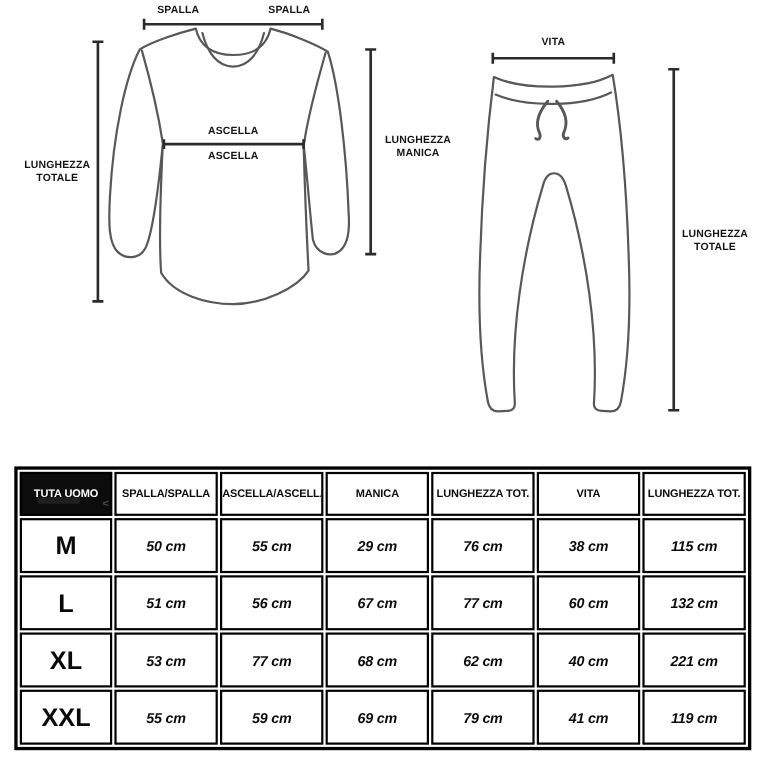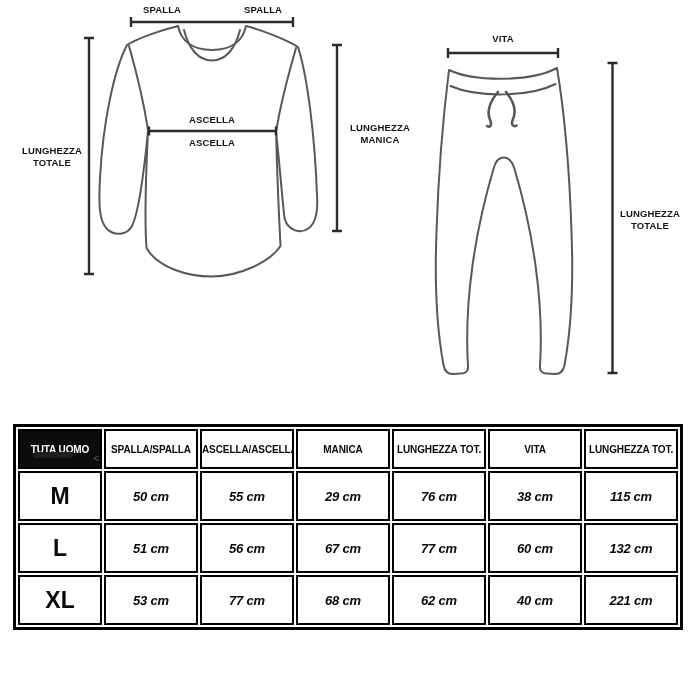--- a/index.html
+++ b/index.html
@@ -163,15 +163,24 @@
     <tr>
       <td class="sz">XL</td>
       <td class="val">53 cm</td>
       <td class="val">77 cm</td>
       <td class="val">68 cm</td>
       <td class="val">62 cm</td>
       <td class="val">40 cm</td>
       <td class="val">221 cm</td>
     </tr>
 
+    <tr>
+      <td class="sz">XXL</td>
+      <td class="val">55 cm</td>
+      <td class="val">59 cm</td>
+      <td class="val">69 cm</td>
+      <td class="val">79 cm</td>
+      <td class="val">41 cm</td>
+      <td class="val">119 cm</td>
+    </tr>
   </tbody>
     </table>
 </div>
 
 </body></html>

